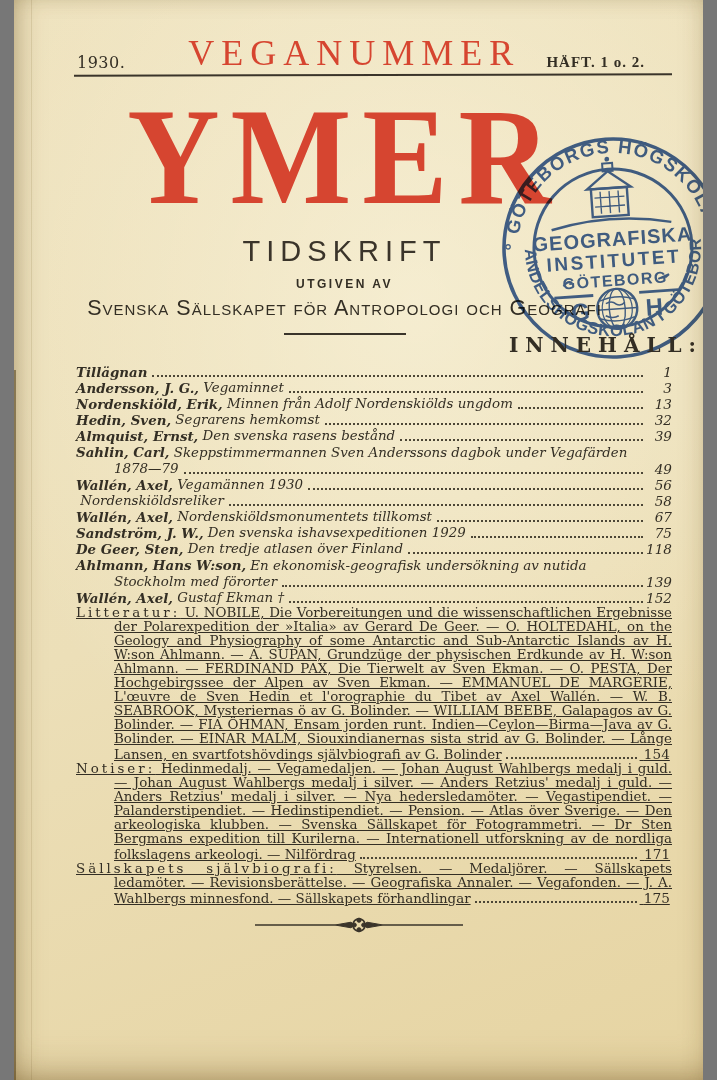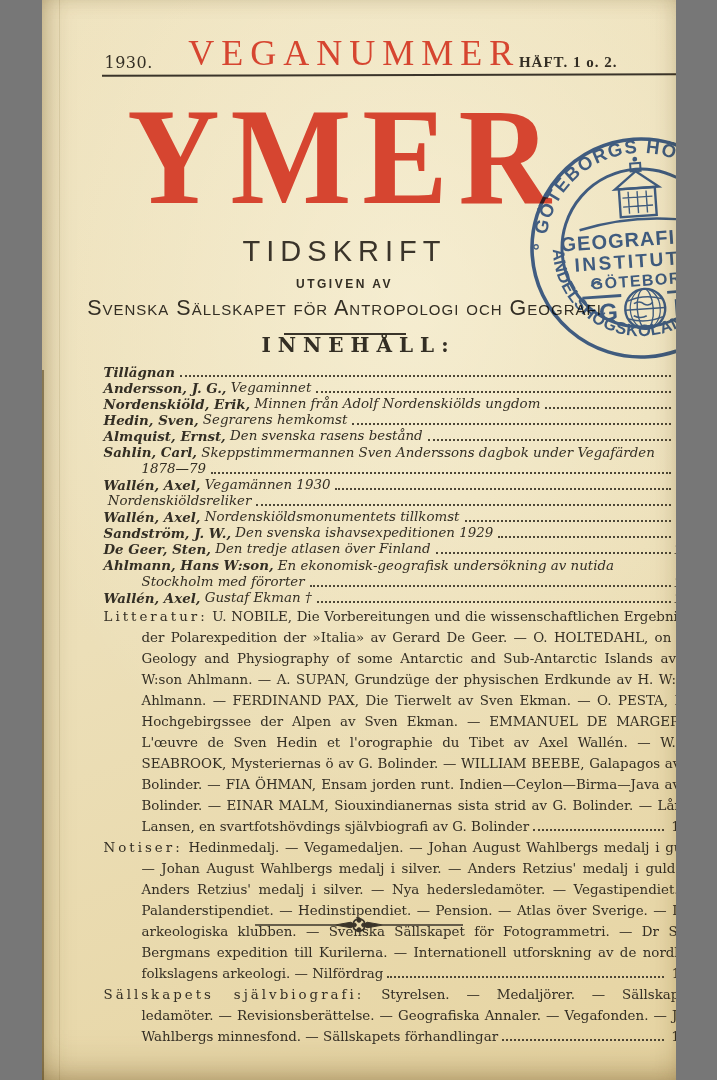--- a/index.html
+++ b/index.html
@@ -1,17 +1,17 @@
 <!DOCTYPE html>
 <html><head>
 <meta charset="utf-8">
 <style>
   html,body{margin:0;padding:0;background:#777;}
   .page{
-    position:relative;width:634px;height:1080px;overflow:hidden;
+    position:relative;width:689px;height:1080px;overflow:hidden;
     margin:0 auto;
     background:
       radial-gradient(120% 90% at 58% 28%, rgba(255,252,235,.45) 0%, rgba(255,252,235,0) 55%),
       linear-gradient(158deg,#efe3bf 0%,#ecdfb8 50%,#e6d4a2 100%);
     font-family:"DejaVu Serif",serif;
     color:#332e24;
   }
   .page::after{
     content:'';position:absolute;inset:0;pointer-events:none;
     box-shadow:
@@ -41,31 +41,31 @@
         transform:scaleY(1.08);transform-origin:top center;white-space:nowrap;}
   .tidskrift{margin-top:18px;font-family:"Liberation Sans",sans-serif;font-size:29px;
              letter-spacing:6px;color:#3a342a;}
   .utgiven{margin-top:9px;font-family:"Liberation Sans",sans-serif;font-weight:700;
            font-size:12px;letter-spacing:2.5px;}
   .society{margin-top:5px;font-family:"Liberation Sans",sans-serif;font-variant:small-caps;
            font-size:21.5px;letter-spacing:1px;white-space:nowrap;}
   .short-rule{width:122px;height:2px;background:#3a342a;margin:12px auto 0;}
 
   
-  .toc-heading{position:absolute;top:333px;left:0;right:0;text-align:center;
+  .toc-heading{position:absolute;top:333px;left:0;right:0;text-align:right;
                font-weight:700;font-size:20px;letter-spacing:7px;}
   .toc{position:absolute;top:364px;left:62px;width:596px;font-size:13.4px;}
   .toc-item .tl{line-height:16px;font-style:italic;}
   .flexrow{display:flex;align-items:flex-end;}
   .flexrow .au,.flexrow .tt{white-space:pre;}
   .tl2{padding-left:38px;}
   .au{font-weight:700;}
   .leader{flex:1 1 auto;min-width:18px;border-bottom:2px dotted #4c4636;margin:0 2px 3px 5px;}
   .pg{min-width:27px;text-align:right;font-size:13.6px;}
-  .toc-para{line-height:21px;text-align:justify;padding-left:38px;text-indent:-38px;}
+  .toc-para{line-height:14px;text-align:justify;padding-left:38px;text-indent:-38px;text-decoration:underline;}
   .toc-para .label{letter-spacing:3px;}
   .toc-para .dots{display:inline-block;width:24px;height:11px;
                   border-bottom:2px dotted #4c4636;margin:0 3px 0 4px;}
   .toc-para .pg{display:inline;min-width:0;}
 
   
   .ornament{position:absolute;top:916px;left:50%;transform:translateX(-50%);}
 
   
   .footer{position:absolute;top:952px;left:0;right:0;text-align:center;}

